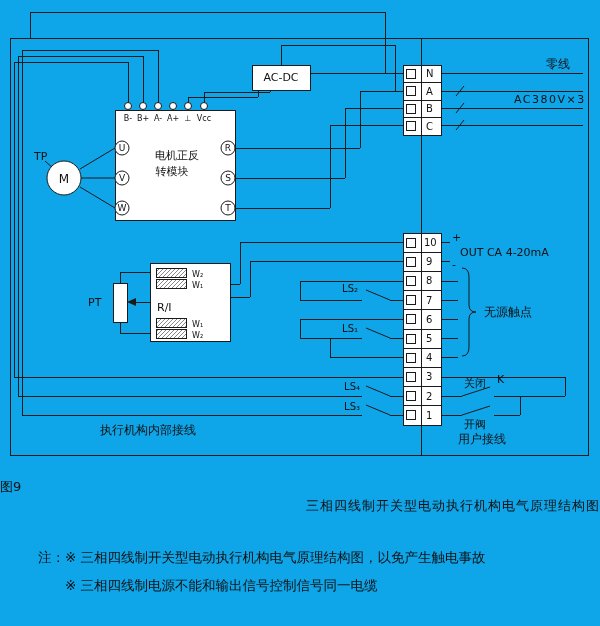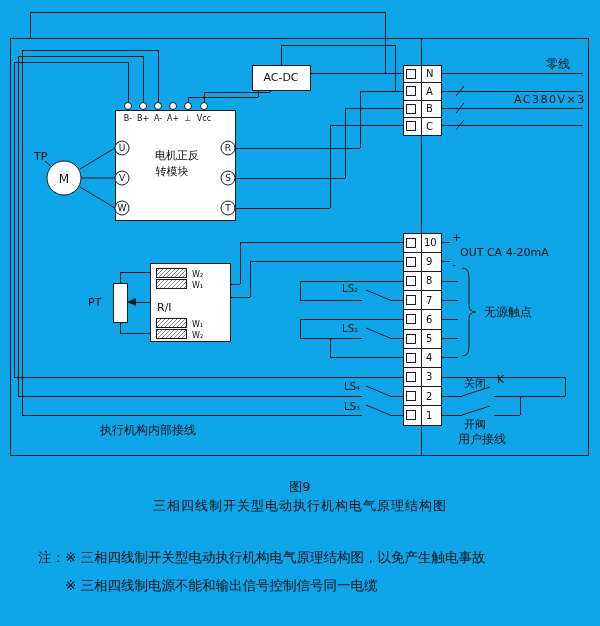--- a/index.html
+++ b/index.html
@@ -4,22 +4,22 @@
 <style>
   html,body{margin:0;padding:0;background:#fff;}
   #stage{position:relative;width:600px;height:626px;background:#0ea5e9;overflow:hidden;
          font-family:"DejaVu Sans","Liberation Sans",sans-serif;color:#111;}
   svg{position:absolute;left:0;top:0;}
   svg text{font-family:"DejaVu Sans","Liberation Sans",sans-serif;fill:#111;stroke:none;}
   .t8{font-size:8px;} .t9{font-size:9px;} .t10{font-size:10px;}
   .t11{font-size:11px;} .t12{font-size:12px;}
   .mid{text-anchor:middle;} .end{text-anchor:end;}
   .ls{letter-spacing:1.5px;}
-  .fig-num{position:absolute;top:478px;left:0;width:600px;text-align:center;font-size:13px;}
-  .fig-title{position:absolute;top:497px;left:0;width:600px;text-align:center;font-size:13px;letter-spacing:1px;}
+  .fig-num{position:absolute;top:478px;left:0;width:600px;font-size:13px;}
+  .fig-title{position:absolute;top:497px;left:0;width:600px;text-align:right;font-size:13px;letter-spacing:1px;}
   .notes{position:absolute;top:551px;left:38px;width:540px;font-size:13.5px;line-height:1.0;}
   .note-line{margin-bottom:10px;white-space:nowrap;}
   .indent{padding-left:27px;margin-top:14px;}
 </style>
 </head>
 <body>
 
 <div id="stage">
 
 <svg width="600" height="472" viewBox="0 0 600 472">

